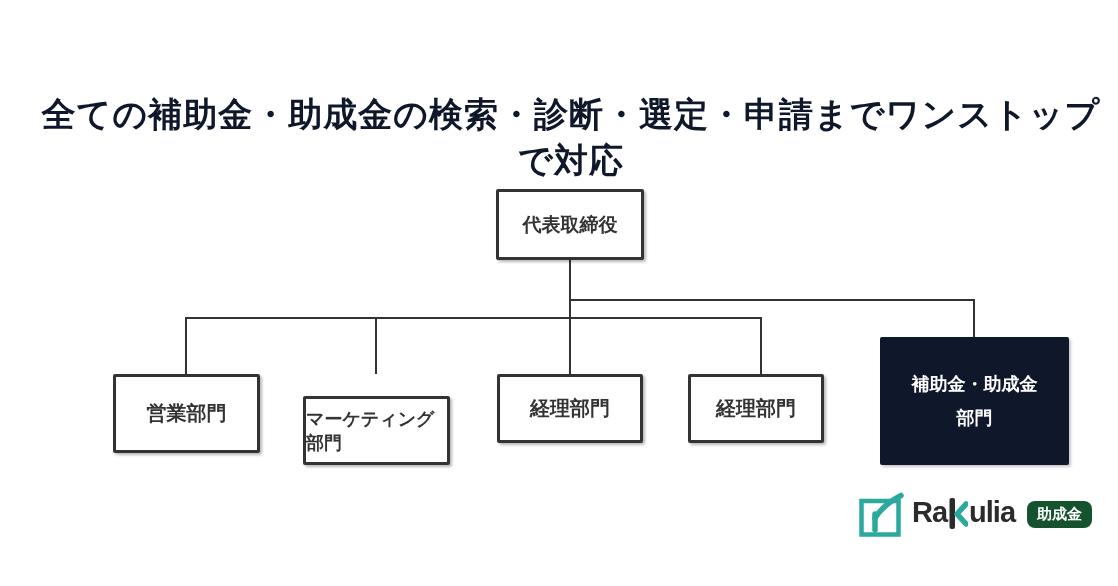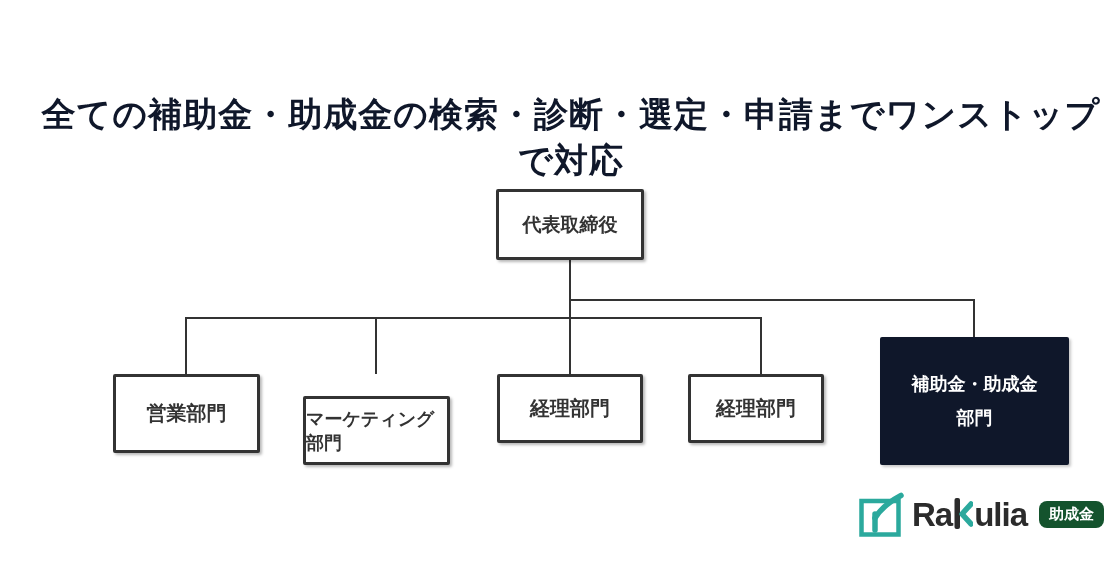--- a/index.html
+++ b/index.html
@@ -75,21 +75,21 @@
     top: 490px;
     display: flex;
     align-items: center;
   }
   .logo-mark { display: block; }
   .brand {
     display: flex;
     align-items: flex-start;
     margin-left: 8px;
     color: #2b2b2b;
-    font-size: 33px;
+    font-size: 29px;
     font-weight: 800;
     letter-spacing: -1px;
     line-height: 1;
   }
   .brand .k-glyph { margin: 0 1px 1px 2px; display: block; }
   .badge {
     margin-left: 12px;
     background: #14532d;
     color: #ffffff;
     font-size: 15px;

